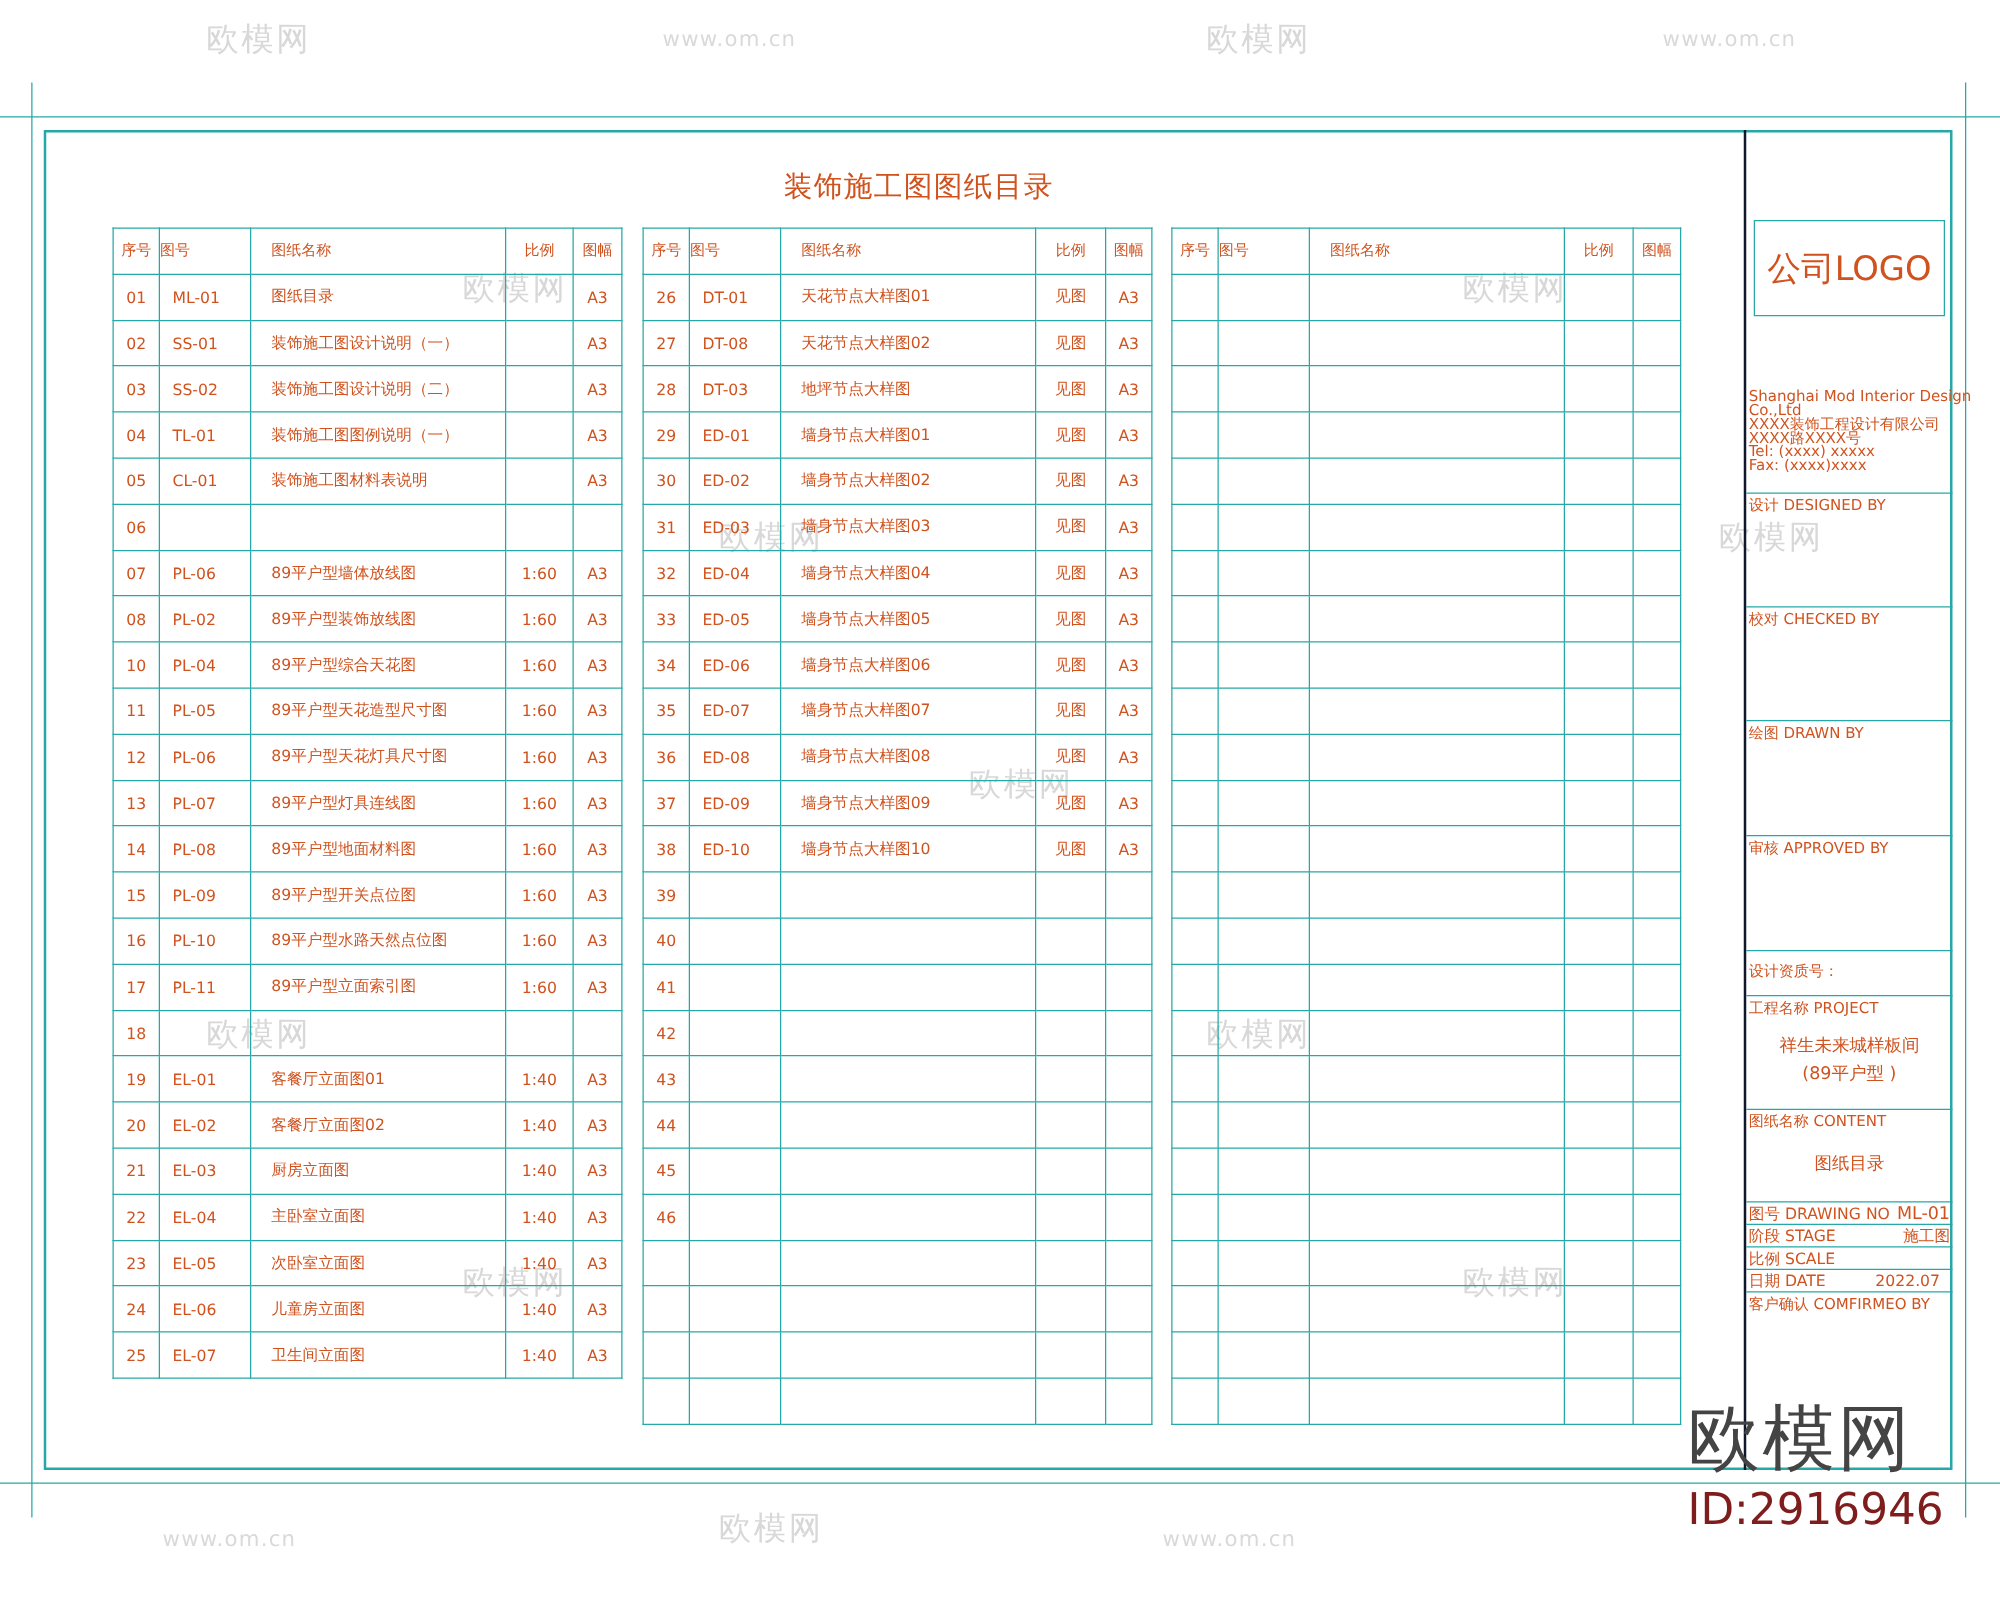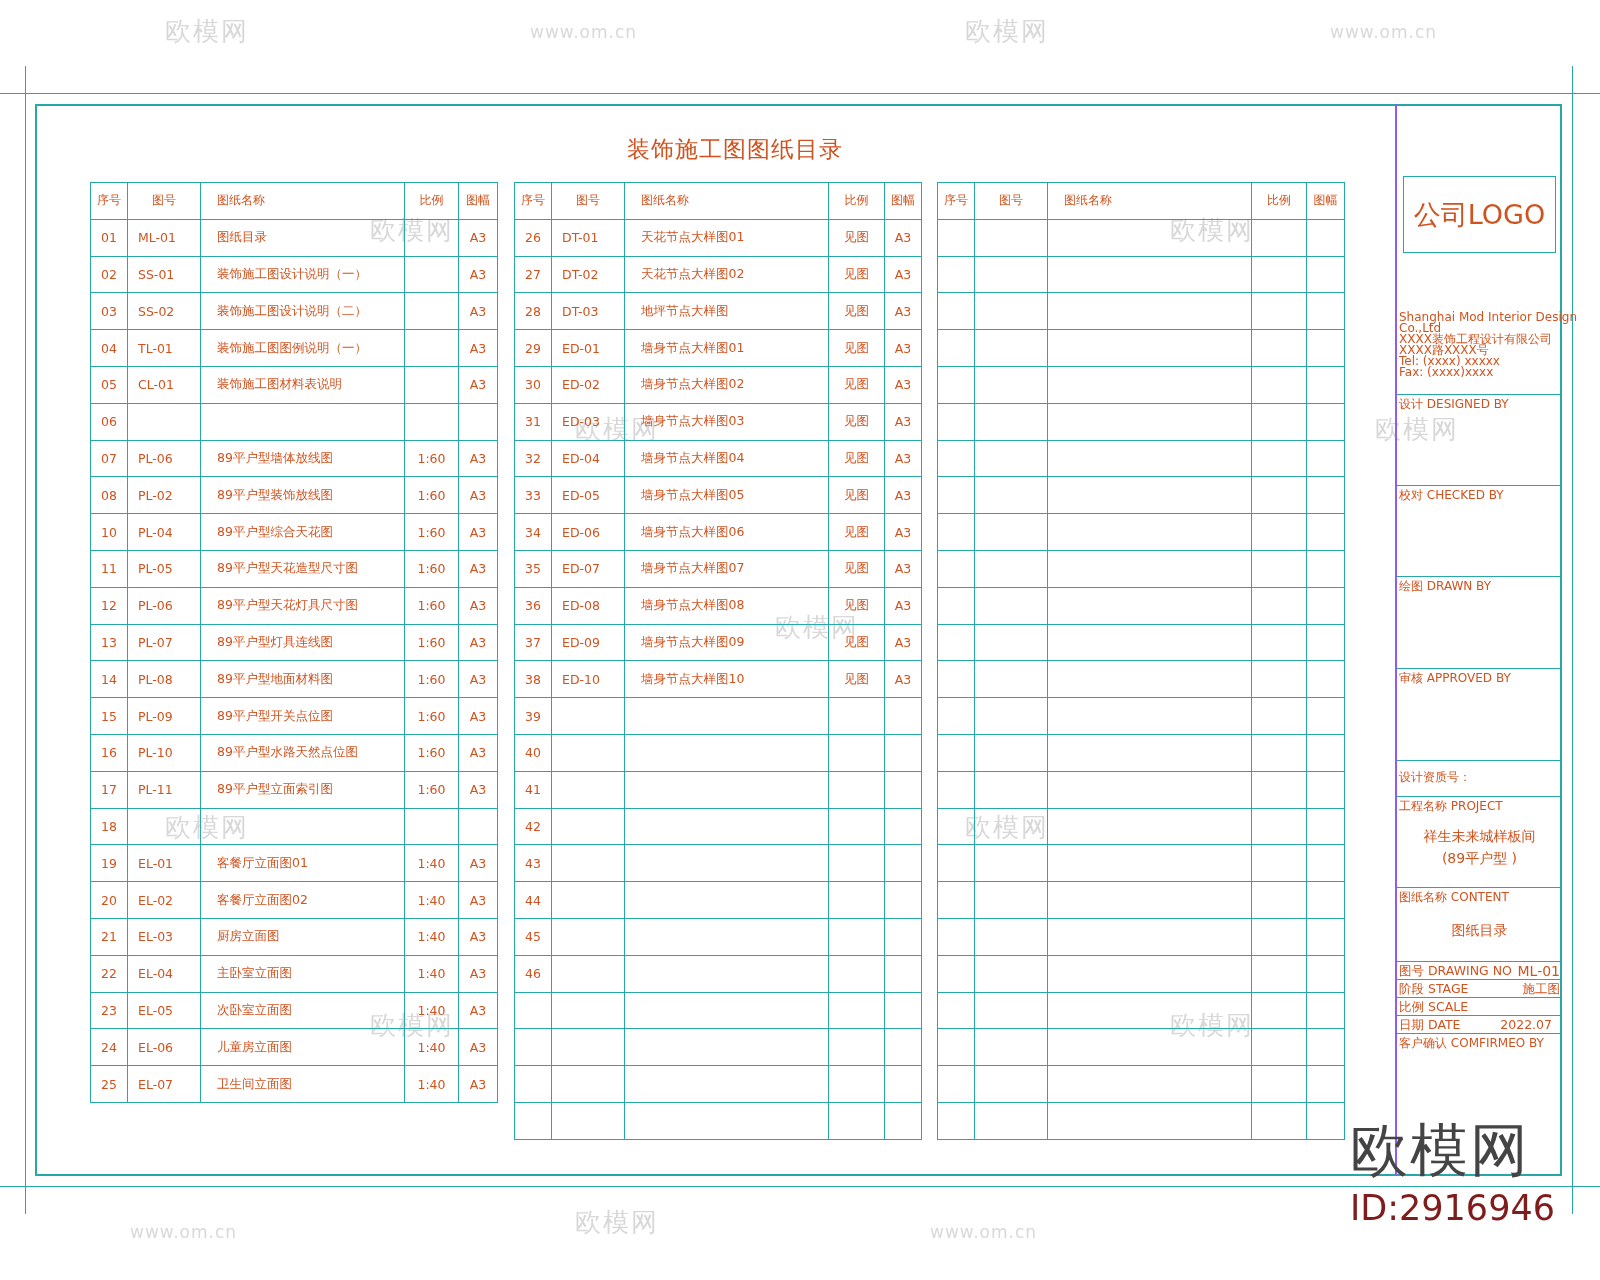--- a/index.html
+++ b/index.html
@@ -24,25 +24,25 @@
   table.dir td, table.dir th {
     border:1px solid #27a8a8; height:35.8px; padding:0; font-weight:normal;
     font-size:12.5px; color:#d0531f; white-space:nowrap; overflow:hidden;
   }
   table.dir th { font-size:12px; }
   .c-no { text-align:center; }
   .c-code { text-align:left; padding-left:10px !important; }
   .c-name { text-align:left; padding-left:16px !important; }
   .c-scale { text-align:center; }
   .c-size { text-align:center; }
-  th.c-code { text-align:center; padding-left:0 !important; }
+  th.c-code { padding-left:0 !important; }
 
   .side {
     position:absolute; left:1395px; top:104px; width:183px; height:1072px;
-    border-left:2px solid #8b5cf6; box-sizing:border-box;
+    border-left:2px solid #0f172a; box-sizing:border-box;
   }
   .logo-box {
     position:absolute; left:6px; top:72px; width:153px; height:77px;
     border:1px solid #27a8a8; box-sizing:border-box;
     display:flex; align-items:center; justify-content:center;
     font-size:27px; color:#d0531f;
   }
   .company { position:absolute; left:2px; top:208px; font-size:12px; line-height:11px; color:#d0531f; }
   .sep { position:absolute; left:0; width:165px; height:1px; background:#27a8a8; }
   .slabel { position:absolute; left:2px; font-size:12px; color:#d0531f; white-space:nowrap; }
@@ -295,21 +295,21 @@
   <tbody>
       <tr>
         <td class="c-no">26</td>
         <td class="c-code">DT-01</td>
         <td class="c-name">天花节点大样图01</td>
         <td class="c-scale">见图</td>
         <td class="c-size">A3</td>
       </tr>
       <tr>
         <td class="c-no">27</td>
-        <td class="c-code">DT-02</td>
+        <td class="c-code">DT-08</td>
         <td class="c-name">天花节点大样图02</td>
         <td class="c-scale">见图</td>
         <td class="c-size">A3</td>
       </tr>
       <tr>
         <td class="c-no">28</td>
         <td class="c-code">DT-03</td>
         <td class="c-name">地坪节点大样图</td>
         <td class="c-scale">见图</td>
         <td class="c-size">A3</td>

